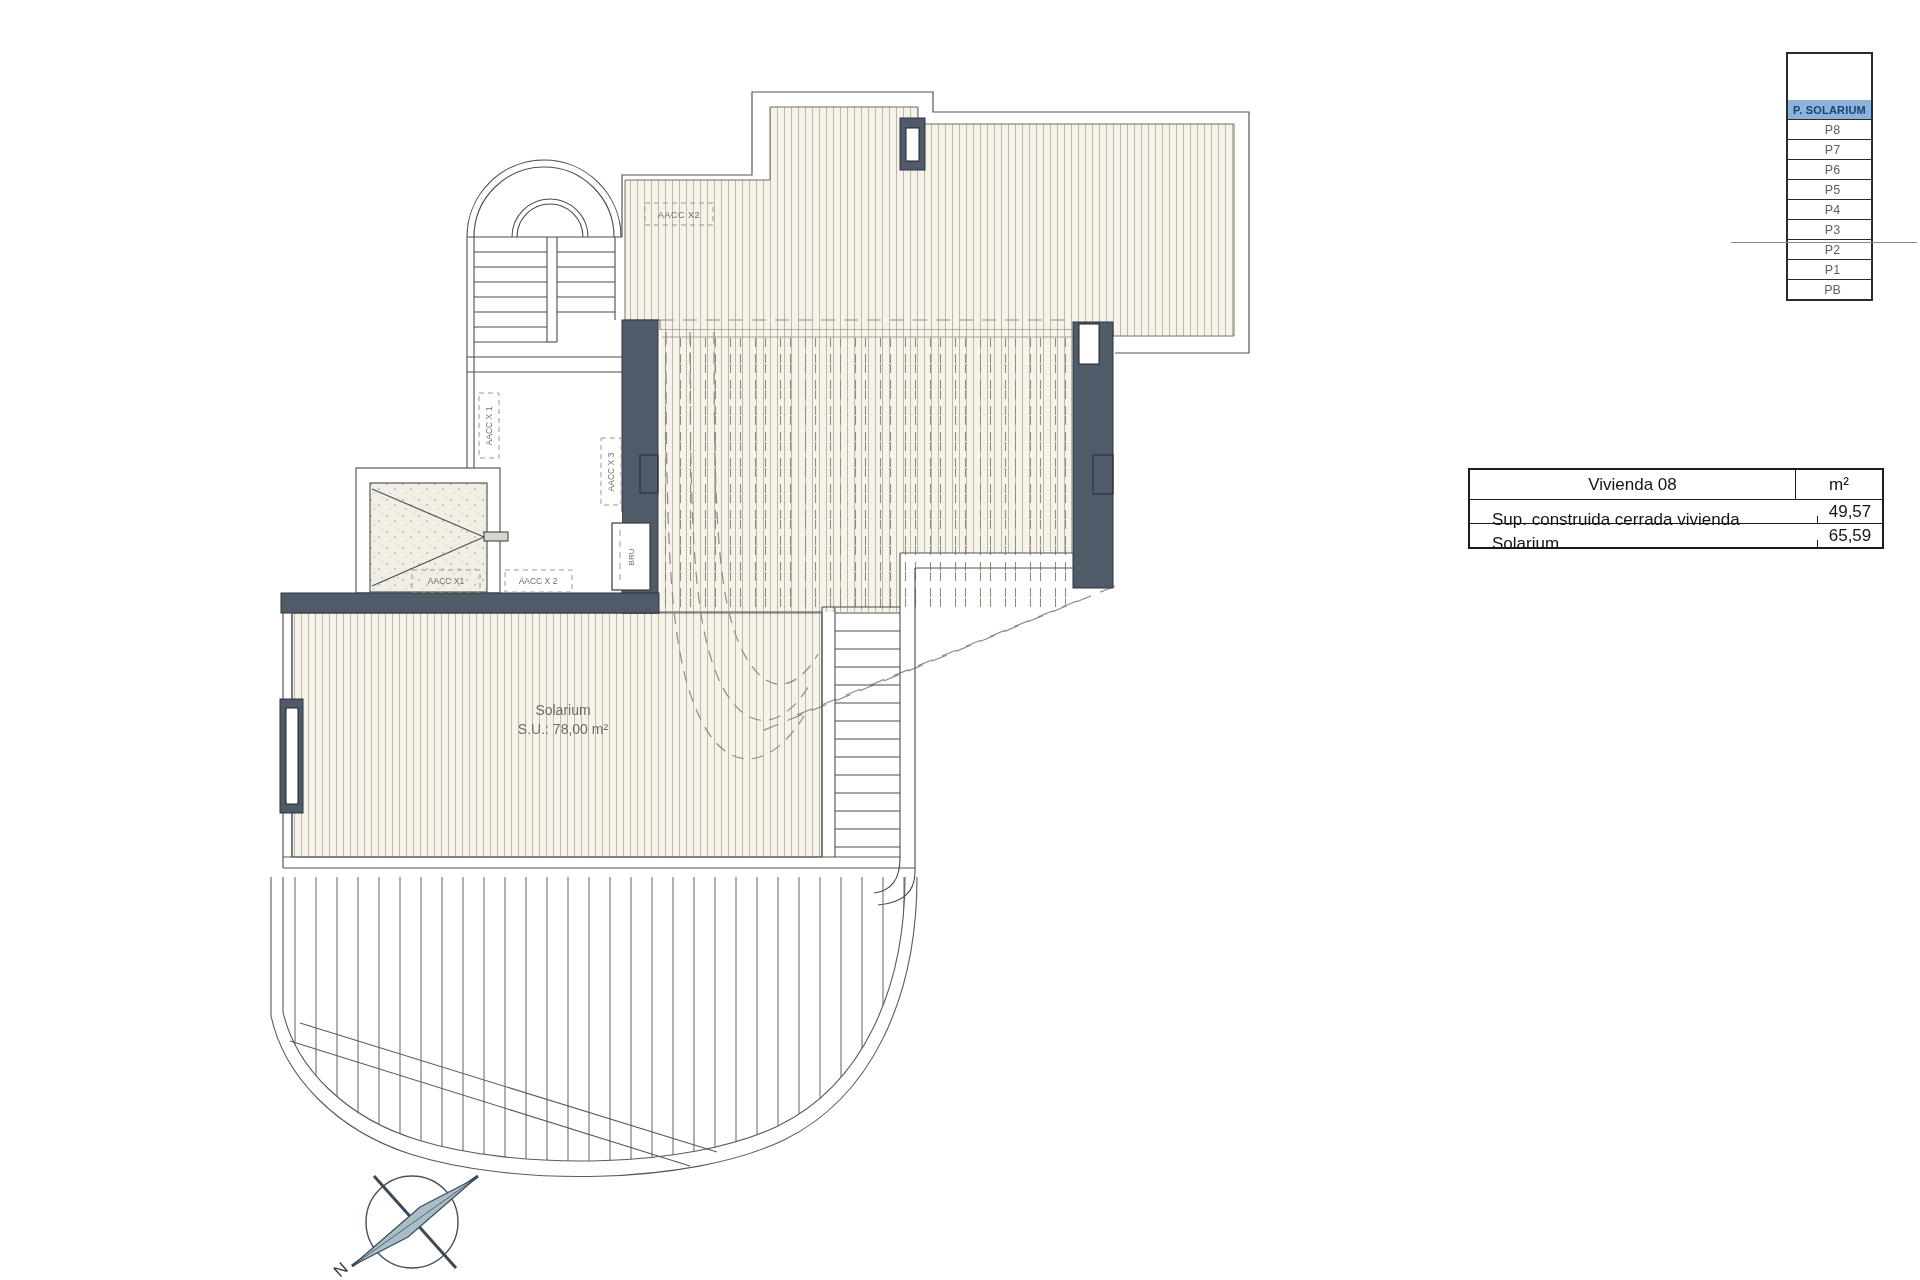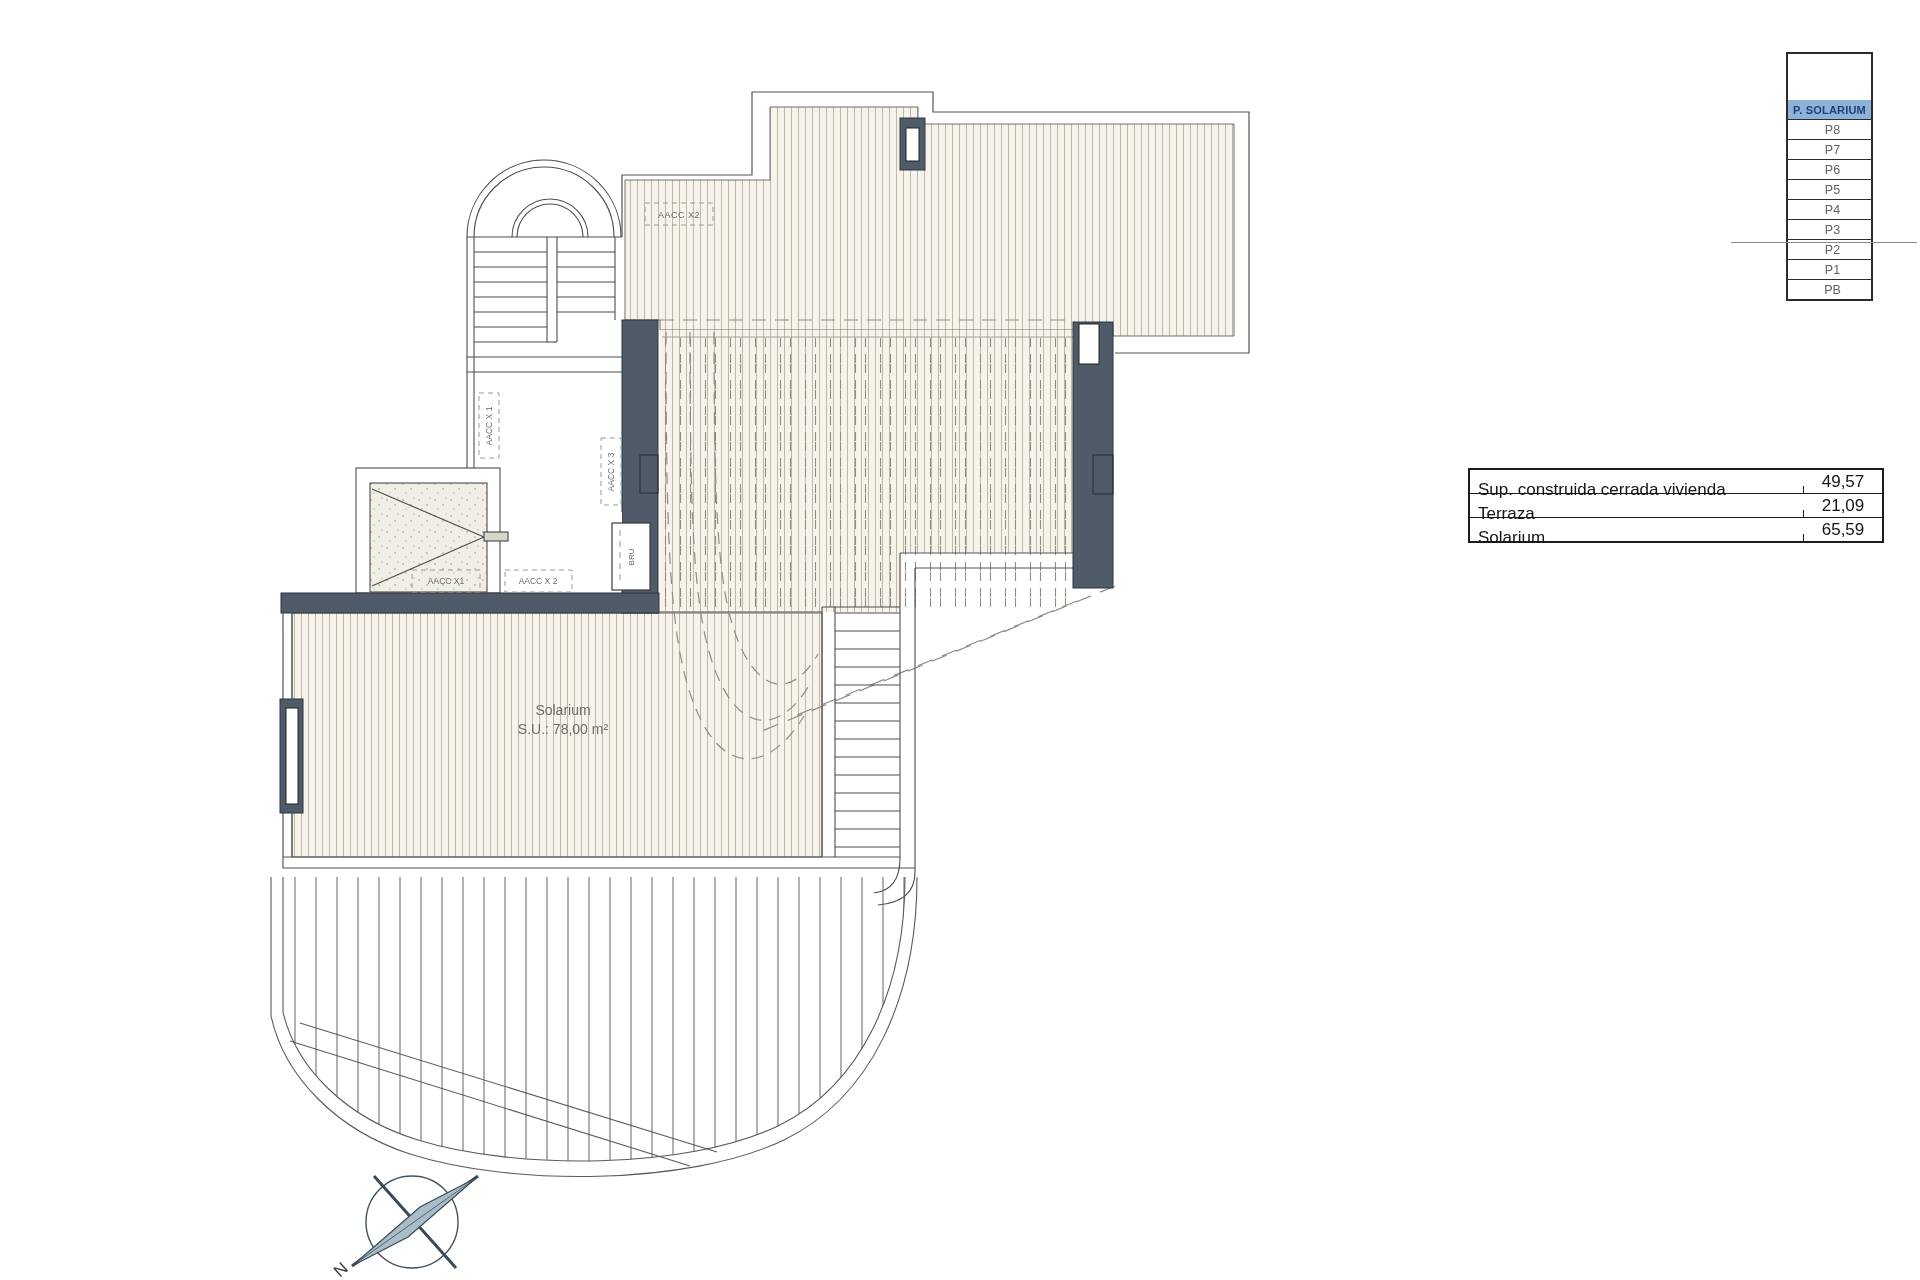--- a/index.html
+++ b/index.html
@@ -15,21 +15,21 @@
   .ground-line{position:absolute;left:1731px;top:242px;width:186px;height:0;border-top:1.6px solid #8a8a8a;}
   
   .areas-table{position:absolute;left:1468px;top:468px;width:412px;border:2px solid #1c1c1c;background:#fff;font-size:17px;color:#141414;}
   .areas-table .arow{display:flex;border-bottom:1.3px solid #1c1c1c;}
   .areas-table .arow:last-child{border-bottom:none;}
   .areas-table .c1{width:325px;border-right:1.3px solid #1c1c1c;display:flex;align-items:center;}
   .areas-table .c2{flex:1;display:flex;align-items:center;justify-content:center;}
   .areas-table .ahead{height:29px;}
   .areas-table .ahead .c1{justify-content:center;}
   .areas-table .adata{height:23px;}
-  .areas-table .adata .c1{padding-left:8px;margin-top:16px;}
+  .areas-table .adata .c1{padding-left:22px;margin-top:16px;}
 </style>
 </head>
 <body>
 
 <div id="stage">
 
 <svg width="1920" height="1280" viewBox="0 0 1920 1280">
   <defs>
     <pattern id="hatch7" width="7" height="12" patternUnits="userSpaceOnUse">
       <rect width="7" height="12" fill="#f7f3ea"></rect>
@@ -220,27 +220,27 @@
   <div class="frow">P5</div>
   <div class="frow">P4</div>
   <div class="frow">P3</div>
   <div class="frow">P2</div>
   <div class="frow">P1</div>
   <div class="frow">PB</div>
 </div>
 <div class="ground-line"></div>
 
 <div class="areas-table">
+  <div class="arow ahead">
+    <div class="c1">Vivienda 08</div>
+    <div class="c2">m²</div>
+  </div>
   <div class="arow adata">
     <div class="c1">Sup. construida cerrada vivienda</div>
     <div class="c2">49,57</div>
-  </div>
-  <div class="arow adata">
-    <div class="c1">Terraza</div>
-    <div class="c2">21,09</div>
   </div>
   <div class="arow adata">
     <div class="c1">Solarium</div>
     <div class="c2">65,59</div>
   </div>
 </div>
 
 </div>
 
 </body></html>

